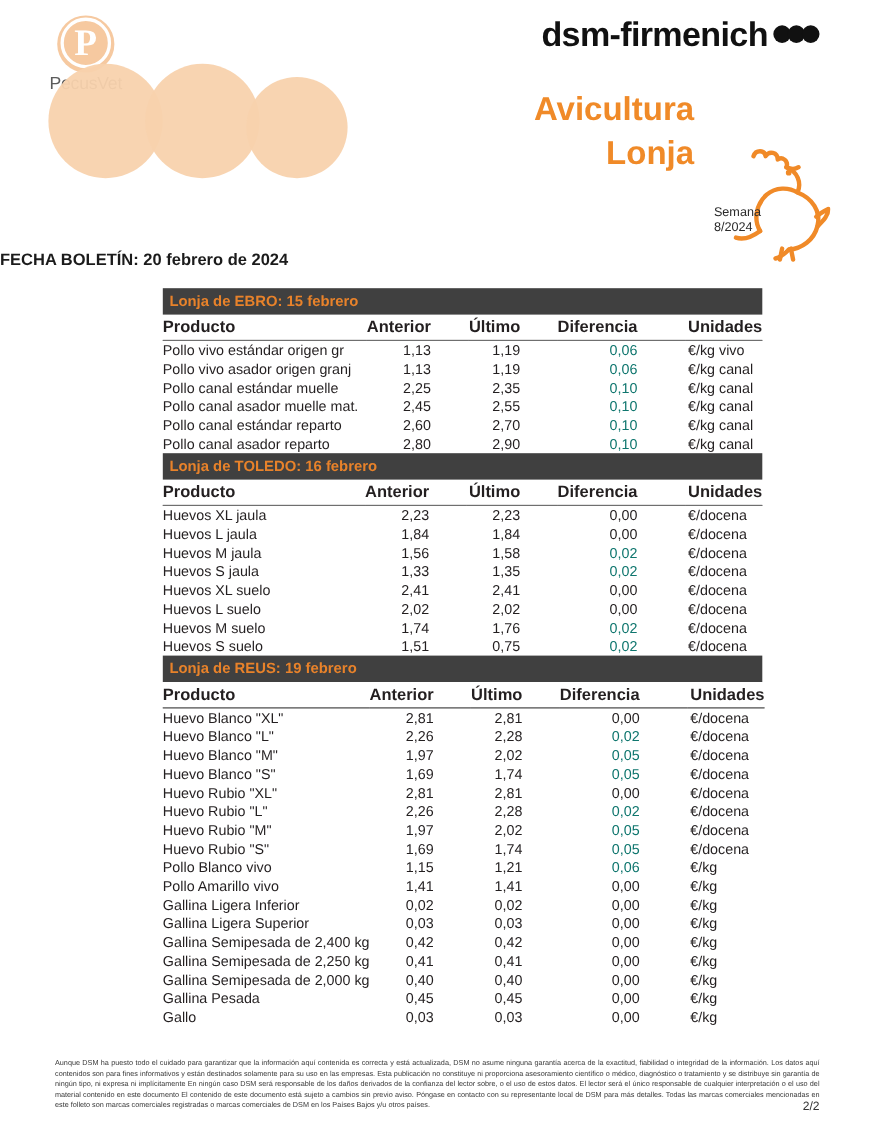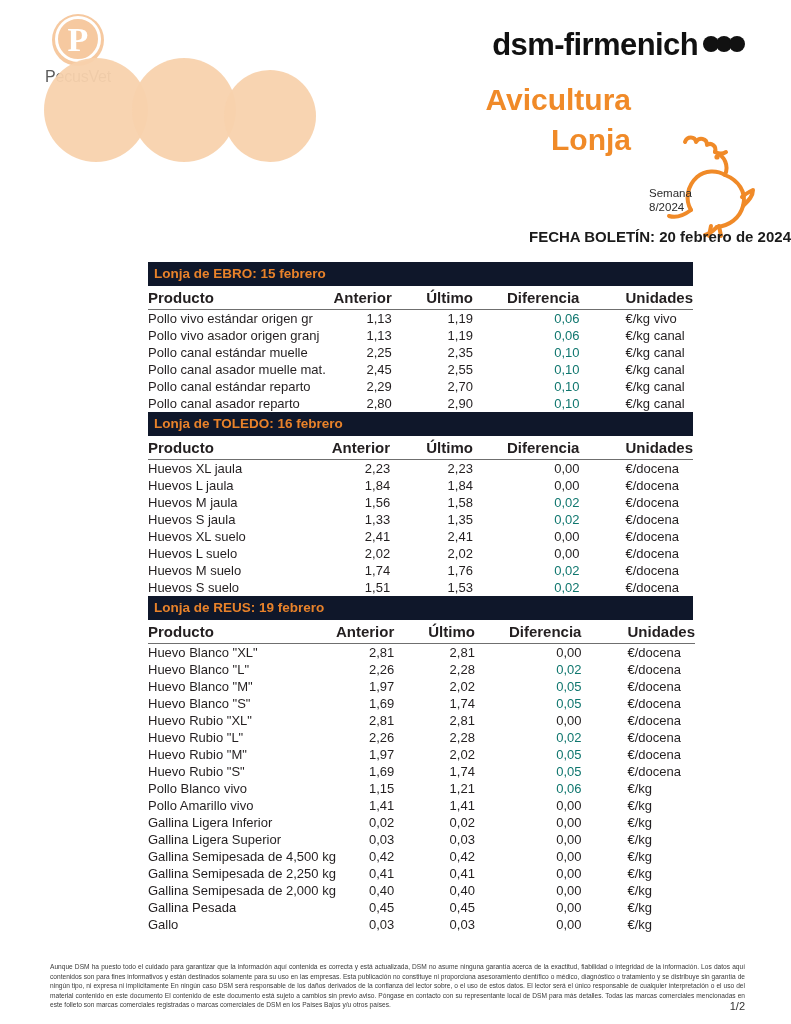--- a/index.html
+++ b/index.html
@@ -77,21 +77,21 @@
     border-radius: 50%;
     opacity: 0.95;
   }
   .egg.e1 { left: 0px;   top: 0px;  width: 104px; height: 104px; }
   .egg.e2 { left: 88px;  top: 0px;  width: 104px; height: 104px; }
   .egg.e3 { left: 180px; top: 12px; width: 92px;  height: 92px; }
 
   .brand {
     position: absolute;
     right: 46px;
-    top: 24px;
+    top: 11px;
     font-size: 31px;
     font-weight: bold;
     letter-spacing: -0.6px;
     color: #111111;
     margin-left: 40px;
   }
   .brand .dots {
     display: inline-block;
     margin-left: 8px;
     vertical-align: 3px;
@@ -130,35 +130,35 @@
     font-size: 11.5px;
     color: #2b2b2b;
     line-height: 14px;
     width: 84px;
   }
 
   .fecha {
     position: absolute;
     left: 0; right: 0;
     top: 228px;
-    text-align: right;
+    text-align: left;
     font-size: 15px;
     font-weight: bold;
     color: #1b1b1b;
   }
 
   
   .content {
     position: absolute;
     left: 148px;
     top: 262px;
     width: 545px;
   }
   .section-bar {
-    background: #0f172a;
+    background: #404040;
     color: #e8822a;
     font-weight: bold;
     font-size: 13.5px;
     padding: 4px 6px 5px 6px;
     box-sizing: border-box;
   }
   table {
     width: 100%;
     border-collapse: collapse;
     font-size: 13px;
@@ -305,21 +305,21 @@
         </tr>
         <tr>
           <td>Pollo canal asador muelle mat.</td>
           <td class="num">2,45</td>
           <td class="num">2,55</td>
           <td class="dif pos">0,10</td>
           <td class="unit">€/kg canal</td>
         </tr>
         <tr>
           <td>Pollo canal estándar reparto</td>
-          <td class="num">2,29</td>
+          <td class="num">2,60</td>
           <td class="num">2,70</td>
           <td class="dif pos">0,10</td>
           <td class="unit">€/kg canal</td>
         </tr>
         <tr>
           <td>Pollo canal asador reparto</td>
           <td class="num">2,80</td>
           <td class="num">2,90</td>
           <td class="dif pos">0,10</td>
           <td class="unit">€/kg canal</td>
@@ -391,21 +391,21 @@
         <tr>
           <td>Huevos M suelo</td>
           <td class="num">1,74</td>
           <td class="num">1,76</td>
           <td class="dif pos">0,02</td>
           <td class="unit">€/docena</td>
         </tr>
         <tr>
           <td>Huevos S suelo</td>
           <td class="num">1,51</td>
-          <td class="num">1,53</td>
+          <td class="num">0,75</td>
           <td class="dif pos">0,02</td>
           <td class="unit">€/docena</td>
         </tr>
       </tbody>
   </table>
 
   <div class="section-bar">Lonja de REUS: 19 febrero</div>
   <table>
     <colgroup>
         <col class="c-prod">
@@ -502,21 +502,21 @@
           <td class="unit">€/kg</td>
         </tr>
         <tr>
           <td>Gallina Ligera Superior</td>
           <td class="num">0,03</td>
           <td class="num">0,03</td>
           <td class="dif zero">0,00</td>
           <td class="unit">€/kg</td>
         </tr>
         <tr>
-          <td>Gallina Semipesada de 4,500 kg</td>
+          <td>Gallina Semipesada de 2,400 kg</td>
           <td class="num">0,42</td>
           <td class="num">0,42</td>
           <td class="dif zero">0,00</td>
           <td class="unit">€/kg</td>
         </tr>
         <tr>
           <td>Gallina Semipesada de 2,250 kg</td>
           <td class="num">0,41</td>
           <td class="num">0,41</td>
           <td class="dif zero">0,00</td>
@@ -541,13 +541,13 @@
           <td class="num">0,03</td>
           <td class="num">0,03</td>
           <td class="dif zero">0,00</td>
           <td class="unit">€/kg</td>
         </tr>
       </tbody>
   </table>
 </div>
 
 <div class="footer">Aunque DSM ha puesto todo el cuidado para garantizar que la información aquí contenida es correcta y está actualizada, DSM no asume ninguna garantía acerca de la exactitud, fiabilidad o integridad de la información. Los datos aquí contenidos son para fines informativos y están destinados solamente para su uso en las empresas. Esta publicación no constituye ni proporciona asesoramiento científico o médico, diagnóstico o tratamiento y se distribuye sin garantía de ningún tipo, ni expresa ni implícitamente En ningún caso DSM será responsable de los daños derivados de la confianza del lector sobre, o el uso de estos datos. El lector será el único responsable de cualquier interpretación o el uso del material contenido en este documento El contenido de este documento está sujeto a cambios sin previo aviso. Póngase en contacto con su representante local de DSM para más detalles. Todas las marcas comerciales mencionadas en este folleto son marcas comerciales registradas o marcas comerciales de DSM en los Países Bajos y/u otros países.</div>
-<div class="pagenum">1/2</div>
+<div class="pagenum">2/2</div>
 
 </body></html>

